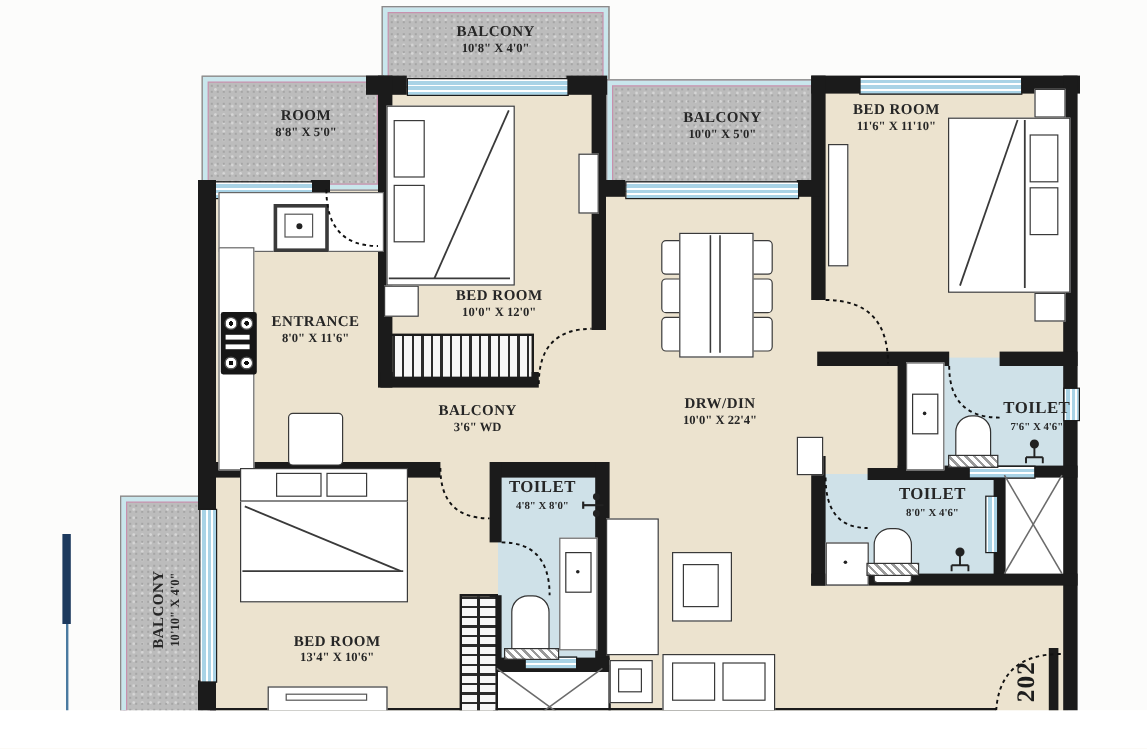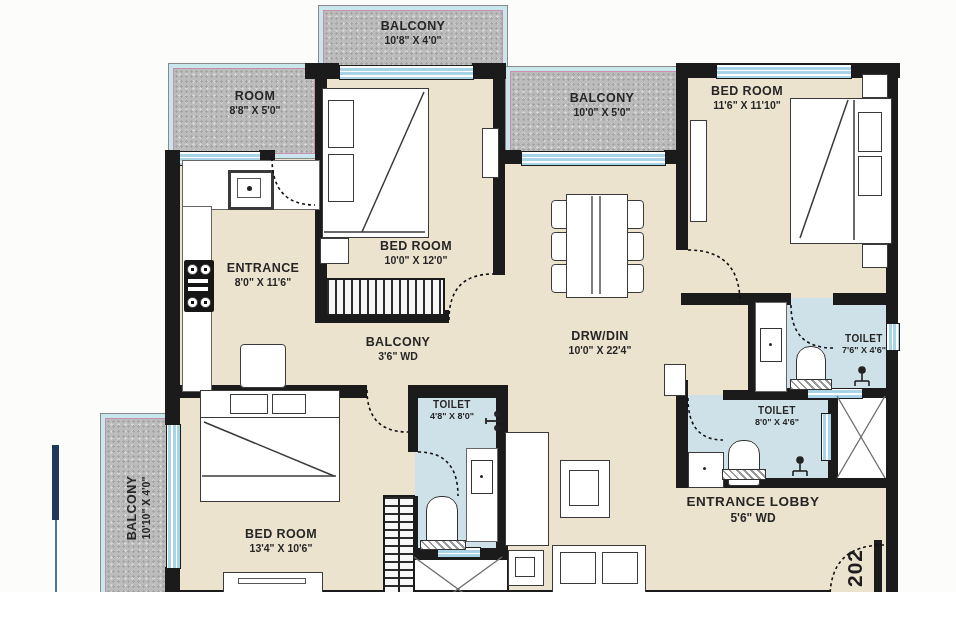--- a/index.html
+++ b/index.html
@@ -1,19 +1,19 @@
 <!DOCTYPE html>
 <html><head>
 <meta charset="utf-8">
 <style>
   html,body{margin:0;padding:0;background:#fff;}
   #plan{
     position:relative;width:956px;height:592px;overflow:hidden;
     background:#fcfcfb;
-    font-family:Liberation Sans, sans-serif;
+    font-family:Liberation Serif, serif;
   }
   .abs{position:absolute;}
   .floor{background:#ece3cf;}
   .wall{background:#1b1b1b;}
   .balc{
     background-color:#bcbcbc;
     background-image:radial-gradient(#a5a5a5 1px, transparent 1.2px),radial-gradient(#d6d6d6 1px, transparent 1.2px);
     background-size:5px 5px,7px 7px;
     border:1px solid #8a8a8a;
     box-shadow: inset 0 0 0 4px #c9e6ec, inset 0 0 0 5px #c791ad;
@@ -27,21 +27,21 @@
   .wc{background:#fff;border:1.5px solid #333;border-radius:14px 14px 3px 3px;}
   .mat{background:repeating-linear-gradient(45deg,#9a9a9a 0 2px,#ffffff 2px 5px);border:1px solid #333;}
   .hatch-v{background:repeating-linear-gradient(90deg,#2b2b2b 0 2px,#f7f7f7 2px 8px);border:2px solid #1b1b1b;}
   .hatch-h{background:
       linear-gradient(90deg, transparent 46%, #222 46% 54%, transparent 54%),
       repeating-linear-gradient(0deg,#2b2b2b 0 2px,#f7f7f7 2px 8px);
     border:2px solid #1b1b1b;}
   .lbl{position:absolute;transform:translateX(-50%);text-align:center;font-weight:bold;color:#262626;line-height:1.3;white-space:nowrap;}
   .lbl .nm{display:block;font-size:12.5px;letter-spacing:.4px;}
   .lbl .dm{display:block;font-size:10.5px;}
-  .lbl.sm .nm{font-size:10px;}
+  .lbl.sm .nm{font-size:14px;}
   .lbl.sm .dm{font-size:9px;}
   .lbl.lg .nm{font-size:13.5px;letter-spacing:.5px;}
   .lbl.lg .dm{font-size:12px;}
   .lbl.vert{transform:translate(-50%,-50%) rotate(-90deg);}
   .unitnum{position:absolute;transform:translate(-50%,-50%) rotate(-90deg);font-weight:bold;font-size:21px;color:#1d1d1d;letter-spacing:1px;}
   svg.overlay{position:absolute;left:0;top:0;pointer-events:none;}
   .steps{background:#dddbd4;border-top:1.5px solid #8a8a8a;}
   .navybar{background:#1d3a5e;}
   .thinline{background:#4a7aa0;}
   .counter{background:#fff;border:1px solid #666;}
@@ -284,24 +284,20 @@
     <span class="dm">10'0" X 22'4"</span>
   </div>
   <div class="lbl sm" style="left:864px;top:332px;">
     <span class="nm">TOILET</span>
     <span class="dm">7'6" X 4'6"</span>
   </div>
   <div class="lbl sm" style="left:777px;top:404px;">
     <span class="nm">TOILET</span>
     <span class="dm">8'0" X 4'6"</span>
   </div>
-  <div class="lbl lg" style="left:753px;top:493px;">
-    <span class="nm">ENTRANCE LOBBY</span>
-    <span class="dm">5'6" WD</span>
-  </div>
   <div class="lbl" style="left:281px;top:526px;">
     <span class="nm">BED ROOM</span>
     <span class="dm">13'4" X 10'6"</span>
   </div>
   <div class="lbl sm" style="left:452px;top:398px;">
     <span class="nm">TOILET</span>
     <span class="dm">4'8" X 8'0"</span>
   </div>
   <div class="lbl vert" style="left:139px;top:508px;">
     <span class="nm">BALCONY</span>

